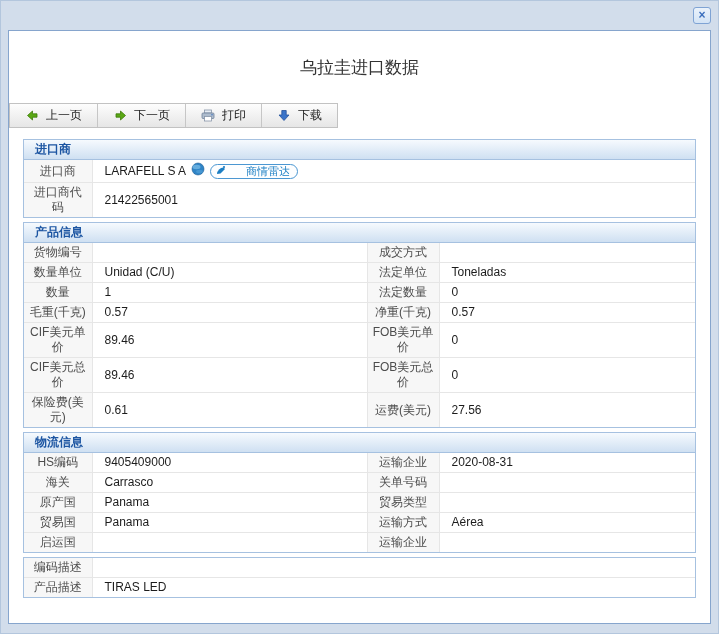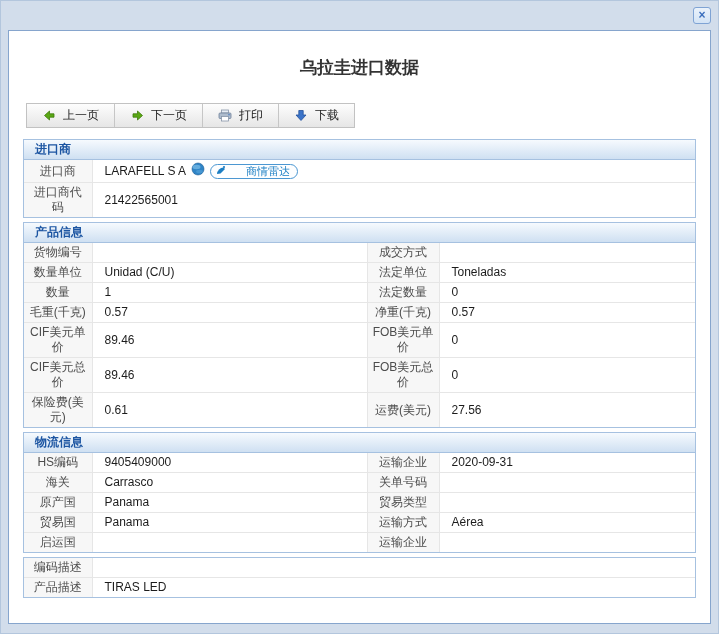--- a/index.html
+++ b/index.html
@@ -18,25 +18,25 @@
     color:#3a6ebd; font-size:12px; font-weight:bold;
     line-height:15px; text-align:center; cursor:pointer;
   }
   .panel {
     position:absolute; left:7px; right:7px; top:29px; bottom:9px;
     background:#ffffff; border:1px solid #86a5cd; overflow:hidden;
   }
   
   .page-title {
     margin-top:25px; text-align:center;
-    font-size:17px; font-weight:bold; color:#333333;
+    font-size:17px; font-weight:normal; color:#333333;
   }
   
   .toolbar {
-    display:inline-flex; margin:24px 0 0 17px; height:25px;
+    display:inline-flex; margin:24px 0 0 0; height:25px;
     border:1px solid #c2c2c2;
     background:linear-gradient(#fdfdfd,#e6e6e6);
   }
   .tb-btn {
     display:flex; align-items:center; gap:7px; padding:0 15px;
     border-right:1px solid #c6c6c6; font-size:12px; color:#222222;
     cursor:pointer; white-space:nowrap;
   }
   .tb-btn:last-child { border-right:none; }
   .tb-ico { display:inline-flex; width:14px; height:14px; align-items:center; justify-content:center; }
@@ -205,21 +205,21 @@
         </div>
     </div>
 
     <div class="section">
       <div class="sec-header">物流信息</div>
       <div class="tbl" id="logistics-table">
           <div class="trow">
             <div class="cell lbl">HS编码</div>
             <div class="cell val v1">9405409000</div>
             <div class="cell lbl lbl2">运输企业</div>
-            <div class="cell val">2020-09-31</div>
+            <div class="cell val">2020-08-31</div>
           </div>
           <div class="trow">
             <div class="cell lbl">海关</div>
             <div class="cell val v1">Carrasco</div>
             <div class="cell lbl lbl2">关单号码</div>
             <div class="cell val"></div>
           </div>
           <div class="trow">
             <div class="cell lbl">原产国</div>
             <div class="cell val v1">Panama</div>

